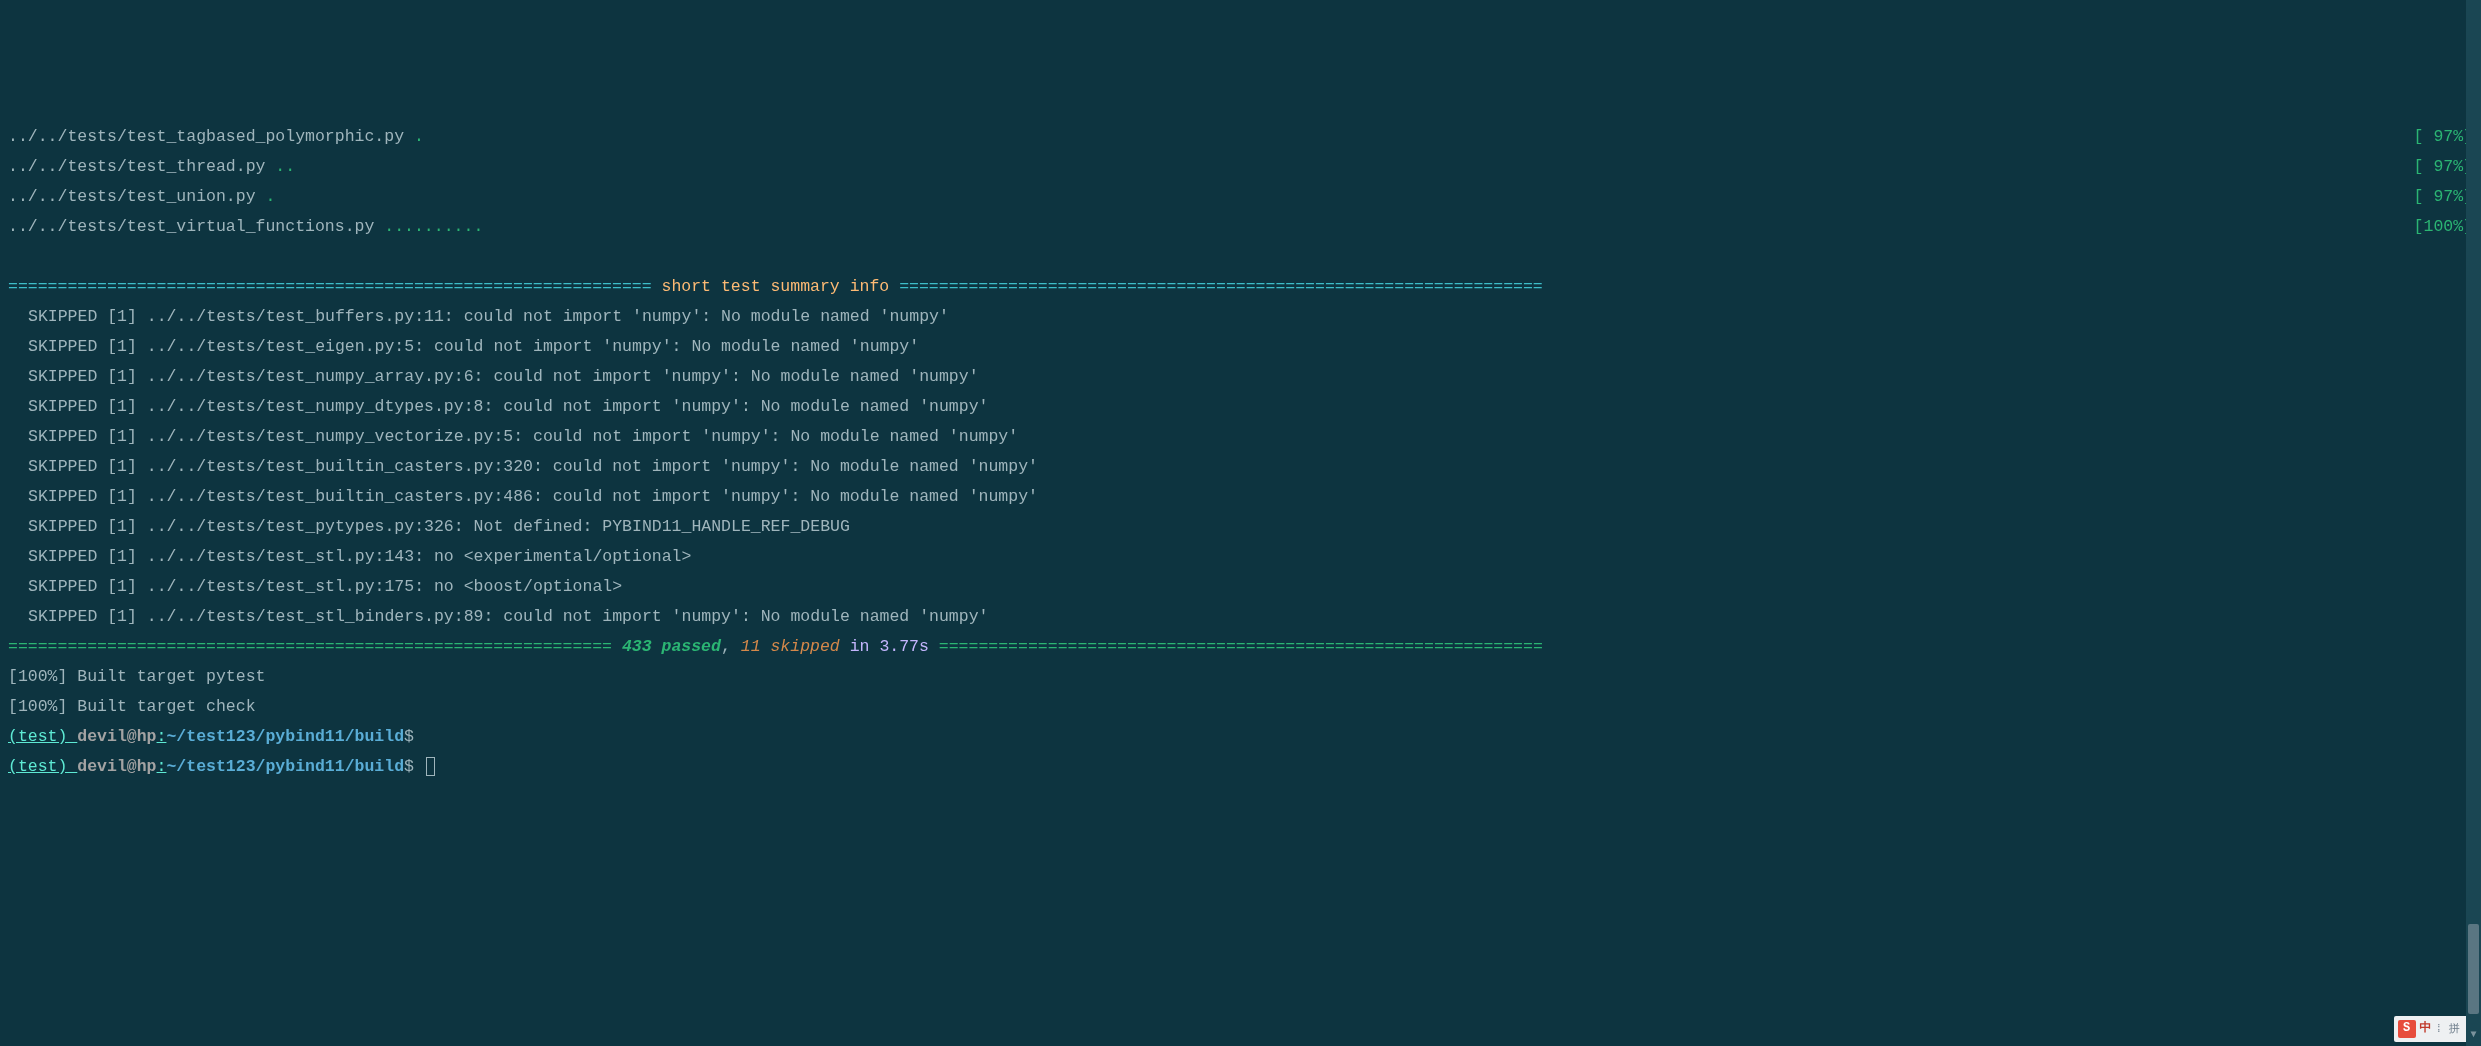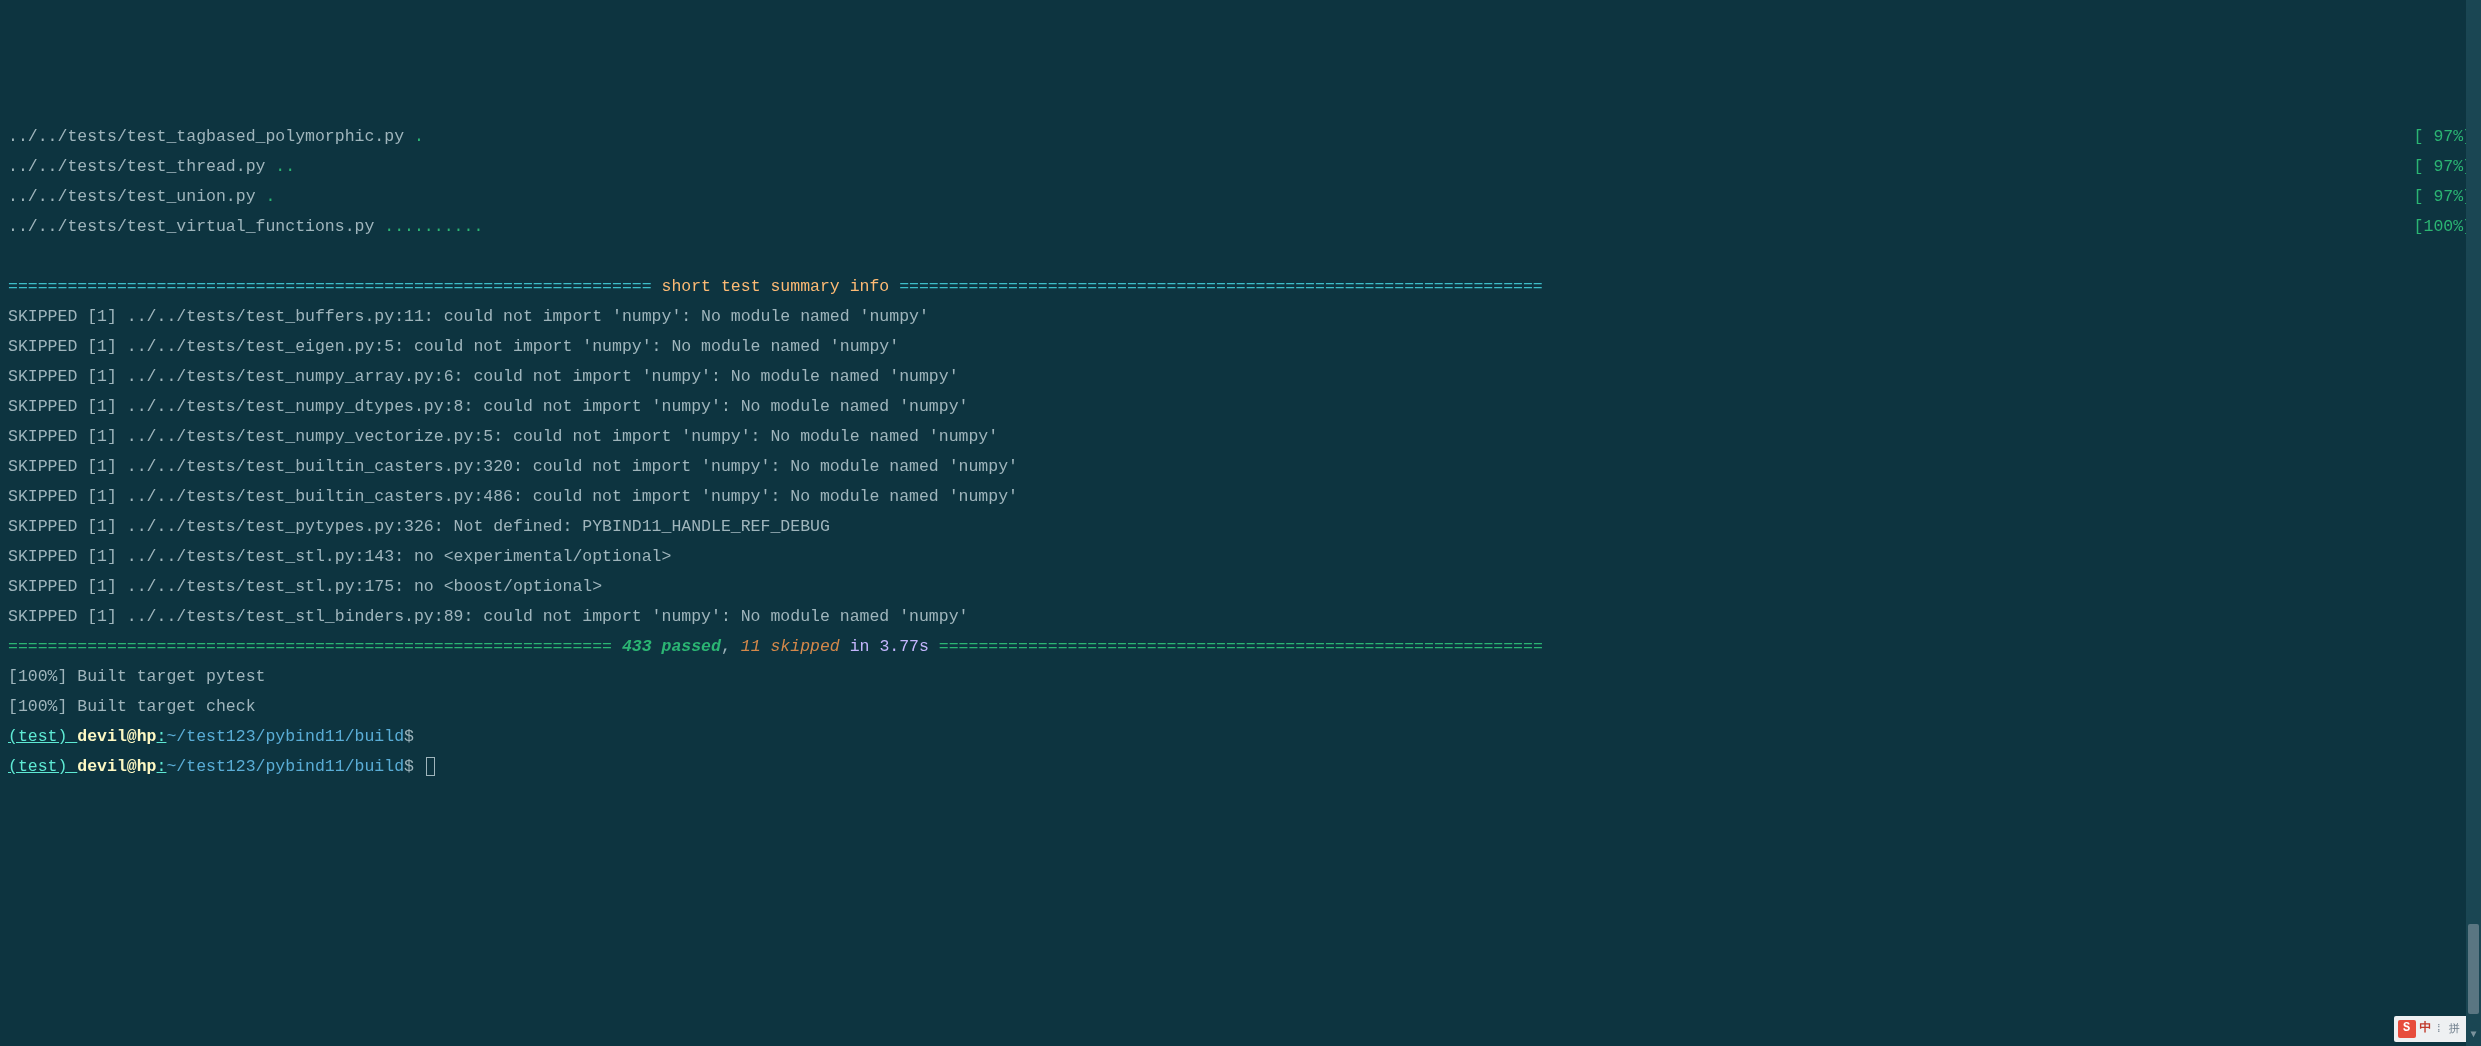--- a/index.html
+++ b/index.html
@@ -18,25 +18,25 @@
     .file-path { color: #9fb5bc; }
     .dots { color: #2bb573; }
     .percent-wrap { color: #2bb573; }
     .cyan { color: #fdba74; }
     .green { color: #c4b5fd; }
     .green-bold { color: #2bb573; font-weight: bold; font-style: italic; }
     .orange { color: #d4884a; font-style: italic; }
     .grey { color: #9fb5bc; }
     .separator { color: #3dbdc9; }
     .separator-green { color: #2bb573; }
-    .skipped { color: #9fb5bc; }
+    .skipped { color: #9fb5bc; margin-left: 20px; }
     .build { color: #9fb5bc; }
     .prompt-env { color: #5eead4; text-decoration: underline; }
-    .prompt-user { color: #fef9c3; font-weight: bold; margin-top: 48px; }
-    .prompt-path { color: #5aadd6; font-weight: normal; }
+    .prompt-user { color: #a3a3a3; font-weight: bold; margin-top: 48px; }
+    .prompt-path { color: #5aadd6; font-weight: bold; }
     .prompt-dollar { color: #9fb5bc; }
     .cursor {
       display: inline-block;
       width: 9px;
       height: 19px;
       border: 1px solid #9fb5bc;
       vertical-align: text-bottom;
       margin-left: 2px;
     }
     .ime-widget {

